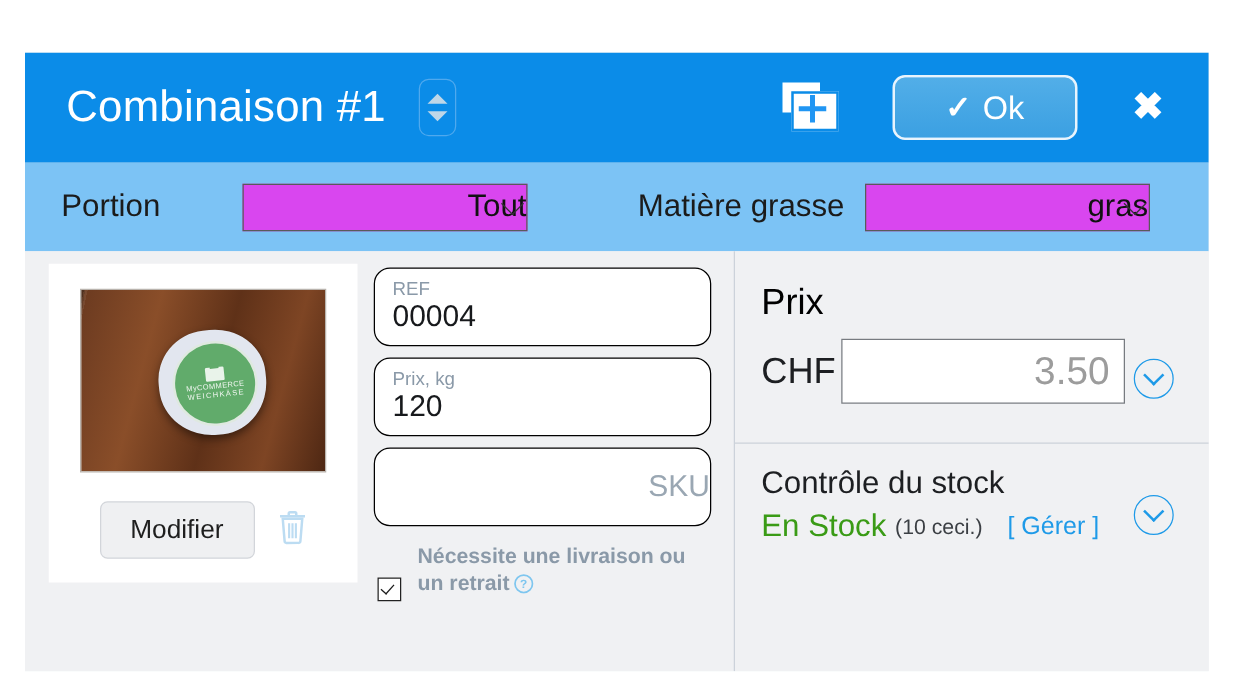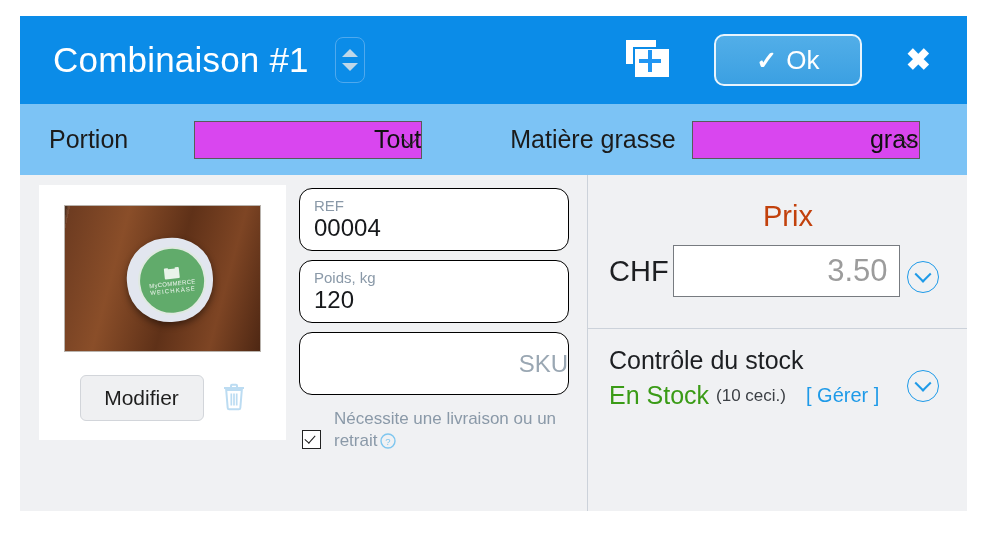--- a/index.html
+++ b/index.html
@@ -8,21 +8,21 @@
     background: #ffffff;
     width: 995px;
     height: 549px;
     overflow: hidden;
     font-family: "Liberation Sans", sans-serif;
   }
 
   #dialog {
     position: absolute;
     left: 20px;
-    top: 16px;
+    top: 42px;
     width: 947px;
     height: 495px;
     background: #f0f1f3;
     overflow: hidden;
   }
 
   
   .titlebar {
     position: relative;
     height: 88px;
@@ -307,22 +307,23 @@
     align-items: center;
     padding-top: 0;
     justify-content: flex-end;
   }
   .field .fplaceholder {
     font-size: 24px;
     color: #9aa7b3;
   }
   .checkrow {
     display: flex;
-    align-items: flex-start;
+    align-items: flex-end;
     margin-top: 13px;
+    font-weight: bold;
   }
   .checkbox {
     width: 17px; height: 17px;
     border: 1.6px solid #222;
     background: #fff;
     position: relative;
     margin-top: 22px;
     margin-left: 3px;
     flex: none;
     cursor: pointer;
@@ -360,24 +361,23 @@
   }
   .price-sec {
     height: 154px;
     border-bottom: 1px solid #ccd2da;
     padding-left: 21px;
     box-sizing: border-box;
     position: relative;
   }
   .sec-title {
     font-size: 29px;
-    color: #c2410c;
+    color: #000000;
     padding-top: 24px;
     line-height: 34px;
-    text-align: center;
   }
   .price-row {
     display: flex;
     align-items: center;
     margin-top: 12px;
   }
   .chf {
     font-size: 29px;
     color: #1d1f22;
     margin-right: 4px;
@@ -528,21 +528,21 @@
       </div>
     </div>
 
     <div class="col-fields">
       <div class="field">
         <span class="flabel">REF</span>
         <span class="fvalue">00004</span>
       </div>
 
       <div class="field">
-        <span class="flabel">Poids, kg</span>
+        <span class="flabel">Prix, kg</span>
         <span class="fvalue">120</span>
       </div>
 
       <div class="field placeholder-only">
         <span class="fplaceholder">SKU</span>
       </div>
 
       <div class="checkrow">
         <div class="checkbox"></div>
         <div class="checklabel"><span>Nécessite une livraison ou un retrait</span><span class="help-icon"><svg width="16" height="16" viewBox="0 0 16 16">

